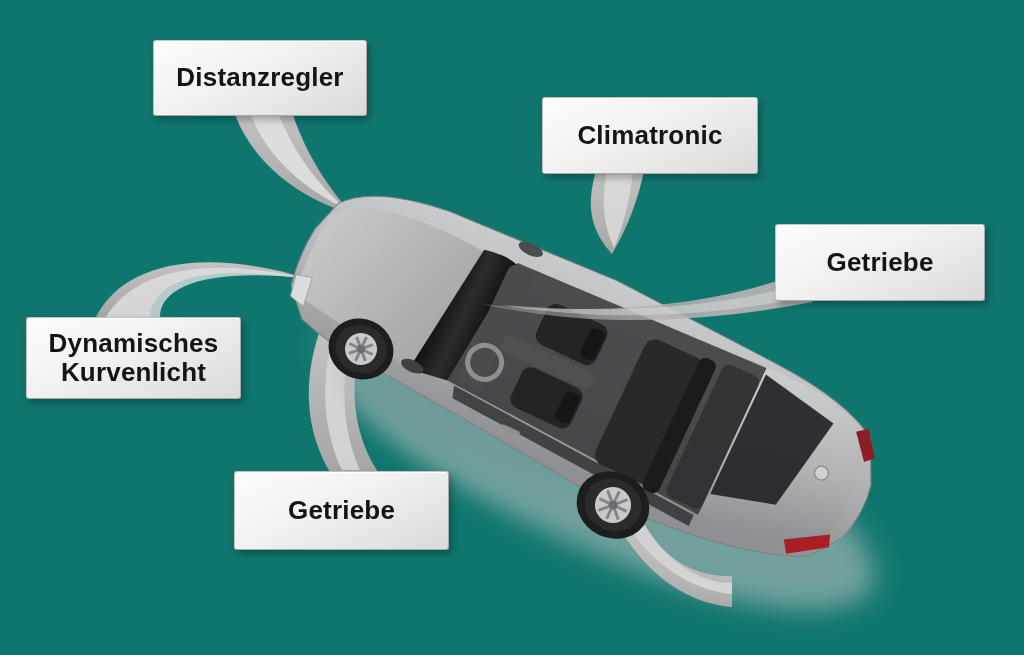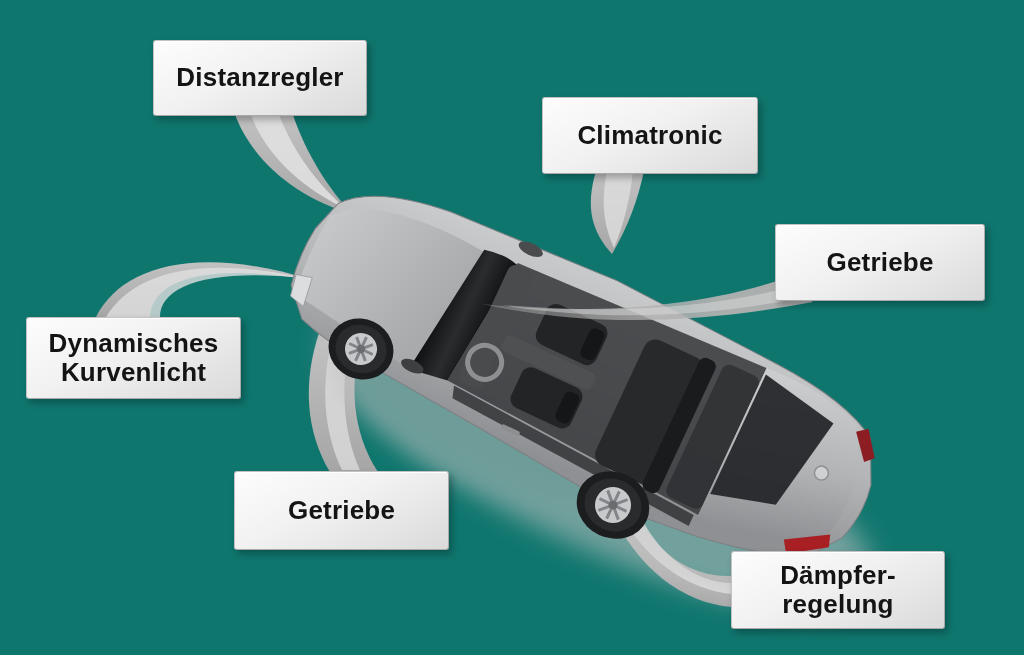--- a/index.html
+++ b/index.html
@@ -175,15 +175,13 @@
 
   <div class="callout co-climatronic">Climatronic</div>
 
   <div class="callout co-lenkung">Getriebe</div>
 
   <div class="callout co-kurvenlicht">Dynamisches
 Kurvenlicht</div>
 
   <div class="callout co-getriebe">Getriebe</div>
 
-  <div class="callout co-daempfer">Dämpfer-
-regelung</div>
 </div>
 
 </body></html>

